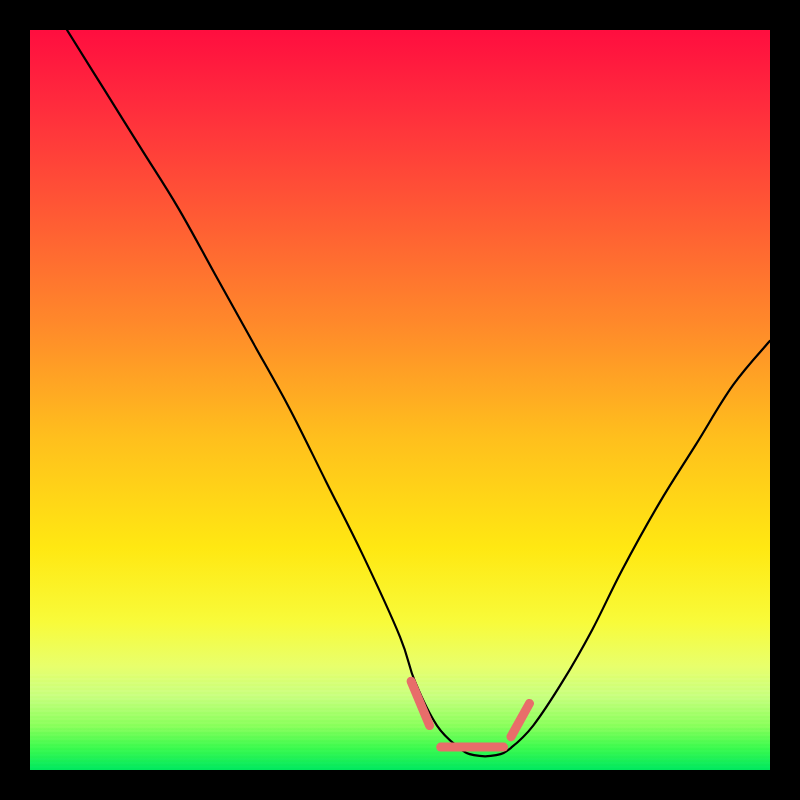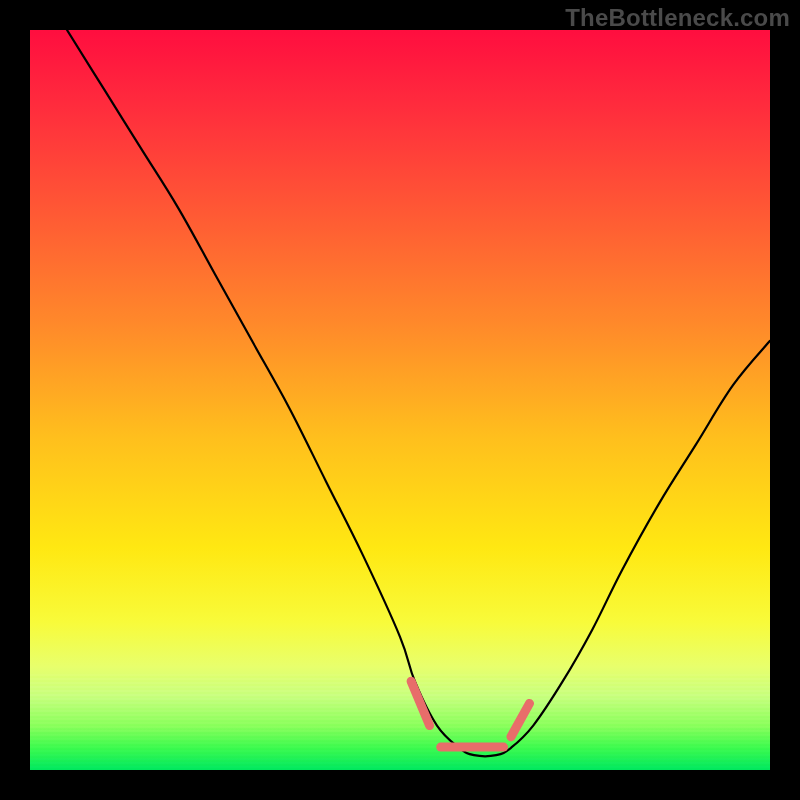--- a/index.html
+++ b/index.html
@@ -76,21 +76,20 @@
     inset: 0;
     width: 100%;
     height: 100%;
   }
 </style>
 </head>
 <body>
 
 <div class="frame">
 
-  <div class="watermark">TheBottleneck.com</div>
 
   <div class="plot-area">
     <div class="gradient"></div>
     <div class="green-band-stripes"></div>
 
     <svg class="curves" viewBox="0 0 740 740" preserveAspectRatio="none">
       <path id="main-curve" fill="none" stroke="#000" stroke-width="2.2" stroke-linecap="round" stroke-linejoin="round" d="M 37.00 0.00 C 43.66 10.66, 60.68 37.89, 74.00 59.20 C 87.32 80.51, 97.68 97.09, 111.00 118.40 C 124.32 139.71, 134.68 154.96, 148.00 177.60 C 161.32 200.24, 171.68 220.22, 185.00 244.20 C 198.32 268.18, 208.68 286.82, 222.00 310.80 C 235.32 334.78, 245.68 352.09, 259.00 377.40 C 272.32 402.71, 282.68 424.76, 296.00 451.40 C 309.32 478.04, 319.68 497.43, 333.00 525.40 C 346.32 553.37, 360.68 584.16, 370.00 606.80 C 379.32 629.44, 378.14 635.22, 384.80 651.20 C 391.46 667.18, 399.01 683.61, 407.00 695.60 C 414.99 707.59, 422.54 712.47, 429.20 717.80 C 435.86 723.13, 437.34 723.87, 444.00 725.20 C 450.66 726.53, 459.54 726.53, 466.20 725.20 C 472.86 723.87, 474.34 723.13, 481.00 717.80 C 487.66 712.47, 493.88 707.59, 503.20 695.60 C 512.52 683.61, 522.14 668.52, 532.80 651.20 C 543.46 633.88, 551.74 619.38, 562.40 599.40 C 573.06 579.42, 580.01 562.84, 592.00 540.20 C 603.99 517.56, 615.68 496.24, 629.00 473.60 C 642.32 450.96, 652.68 435.71, 666.00 414.40 C 679.32 393.09, 689.68 373.85, 703.00 355.20 C 716.32 336.55, 733.34 318.79, 740.00 310.80"></path>
       <g id="marker-group" fill="none" stroke="#e86d6a" stroke-width="9" stroke-linecap="round">
           <line x1="381.10" y1="651.20" x2="399.60" y2="695.60"></line>
           <line x1="410.70" y1="717.06" x2="473.60" y2="717.06"></line>

